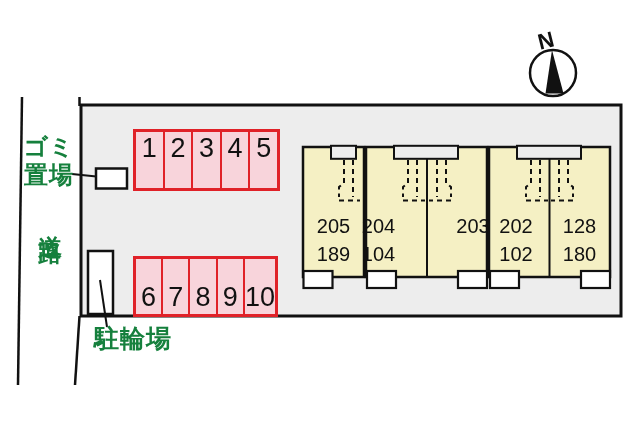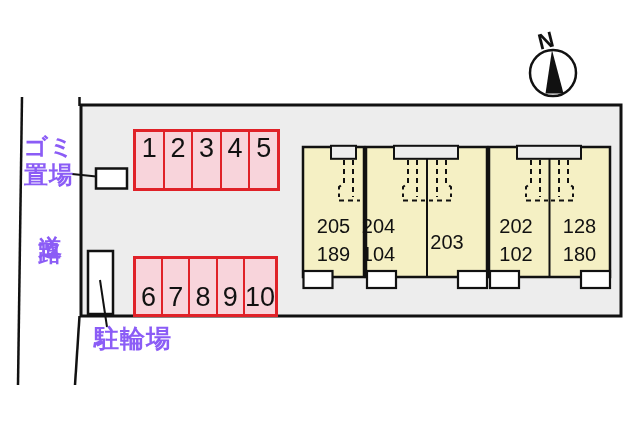--- a/index.html
+++ b/index.html
@@ -2,21 +2,21 @@
 <html><head>
 <meta charset="utf-8">
 <style>
   html,body{margin:0;padding:0;background:#fff;}
   #stage{
     position:relative;width:640px;height:427px;background:#ffffff;overflow:hidden;
     font-family:"Liberation Sans","DejaVu Sans",sans-serif;color:#111;
   }
   #shapes{position:absolute;left:0;top:0;width:640px;height:427px;}
   .abs{position:absolute;}
-  .jp{font-weight:bold;color:#8b5cf6;}
+  .jp{font-weight:bold;color:#15803d;}
   .num{color:#111;}
   
   .garbage-label{left:22px;top:133px;width:54px;text-align:center;font-size:24px;line-height:28px;letter-spacing:1px;}
   .road-label{left:34px;top:216px;font-size:24px;writing-mode:vertical-rl;text-orientation:upright;letter-spacing:6px;}
   .parking-label{left:150px;top:205px;width:120px;text-align:center;font-size:25px;}
   .bicycle-label{left:86px;top:322px;font-size:25px;letter-spacing:1px;margin-left:8px;}
   .compass-n{left:538px;top:28px;font-size:22px;font-weight:bold;transform:rotate(-14deg);}
   
   .prow{
     box-sizing:border-box;display:flex;background:#F8D4DB;border:3px solid #E02128;
@@ -27,21 +27,21 @@
     flex:1;display:flex;justify-content:center;font-size:27px;line-height:1;
     border-left:2.5px solid #E02128;
   }
   .pcell:first-child{border-left:none;}
   .prow1 .pcell{align-items:flex-start;padding-top:3px;}
   .prow2 .pcell{align-items:flex-end;padding-bottom:3px;}
   
   .unit-label{top:212px;text-align:center;font-size:20px;line-height:28px;}
   .u205{left:303px;width:61px;}
   .u204{left:348px;width:61px;}
-  .u203{left:417px;width:60px;margin-top:16px;}
+  .u203{left:443px;width:60px;}
   .u202{left:486px;width:60px;}
   .u201{left:549px;width:61px;}
 </style>
 </head>
 <body>
 
 <div id="stage">
 
   <svg id="shapes" viewBox="0 0 640 427" xmlns="http://www.w3.org/2000/svg">
 

